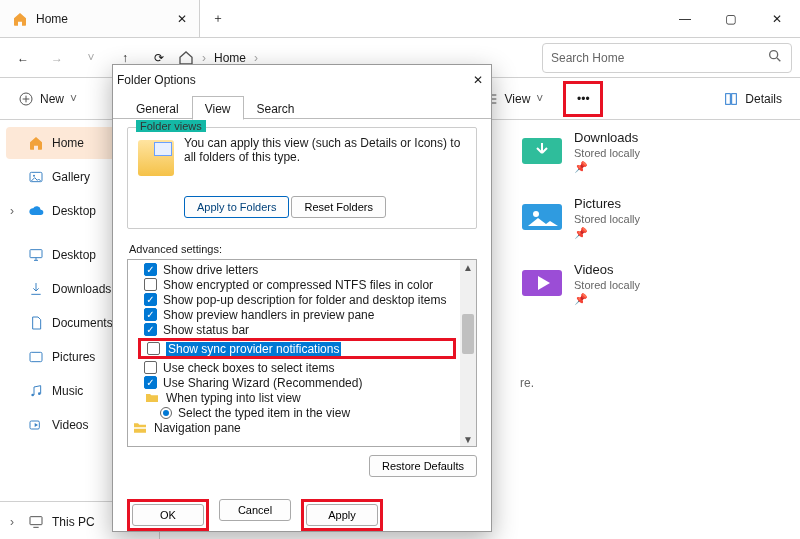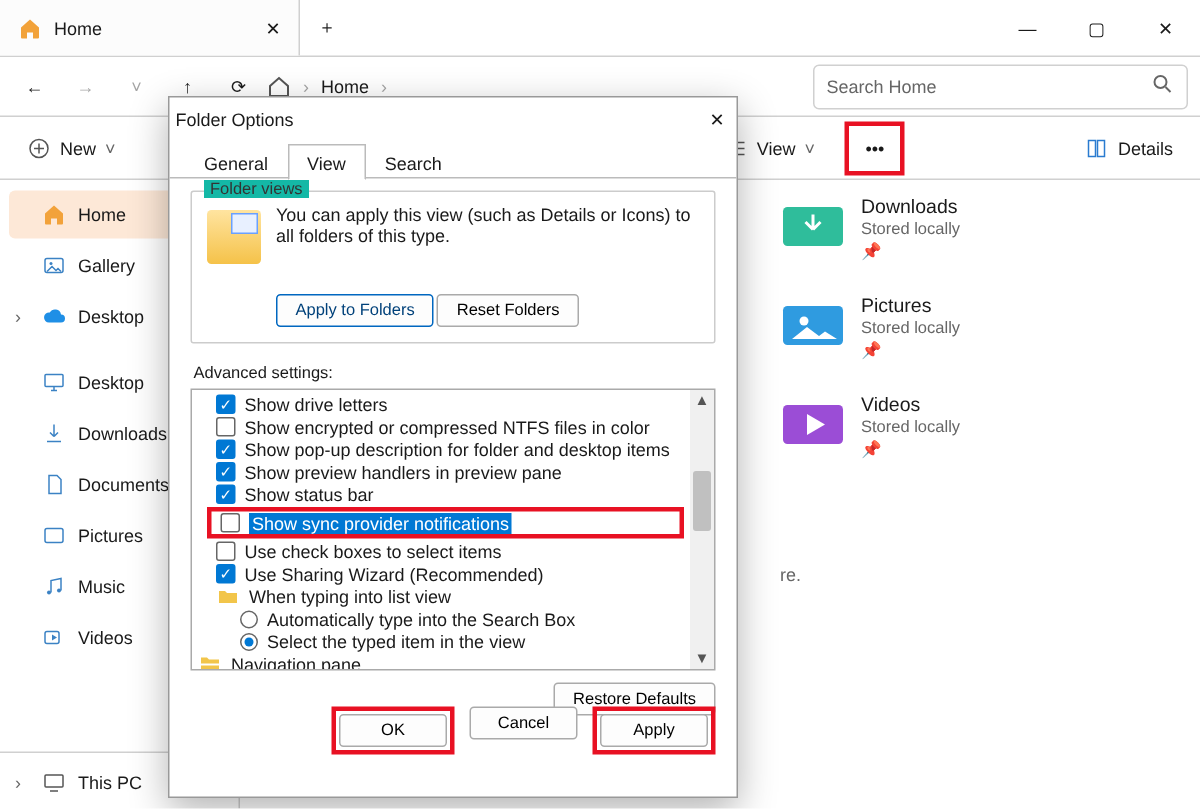--- a/index.html
+++ b/index.html
@@ -93,21 +93,21 @@
   .item-row.tree{ padding-left:4px;}
   .item-row .cb{ width:13px; height:13px; border:1px solid #666; border-radius:2px; display:inline-flex; align-items:center; justify-content:center; font-size:10px; color:#fff;}
   .item-row .cb.checked{ background:var(--accent-blue); border-color:var(--accent-blue);}
   .item-row .radio{ width:12px; height:12px; border:1px solid #666; border-radius:50%; display:inline-flex; align-items:center; justify-content:center;}
   .item-row .radio .dot{ width:6px; height:6px; border-radius:50%; background:var(--accent-blue);}
   .item-sel { background:var(--accent-blue); color:#fff;}
   .item-sel-box{ border:3px solid var(--highlight-red); margin:1px 4px 1px 10px; padding:0;}
   .item-sel-box .item-row{ padding-left:6px;}
   
   .restore-row { display:flex; justify-content:flex-end; margin-top:8px;}
-  .dlg-footer{ position:absolute; bottom:28px; left:0; right:0; display:flex; justify-content:flex-end; gap:10px; padding:0 14px;}
+  .dlg-footer{ position:absolute; bottom:0; left:0; right:0; display:flex; gap:10px; padding:0 14px;}
   .redwrap{ border:3px solid var(--highlight-red); padding:2px;}
   
   
   .ico{ width:16px; height:16px; display:inline-flex; align-items:center; justify-content:center;}
   .svg{ width:16px; height:16px;}
   .folder-ico{ width:44px; height:36px;}
   .txt-muted{ color:#666;}
 </style>
 </head>
 <body>
@@ -419,24 +419,20 @@
           </div>
         <div class="item-row">
           <span class="ico">
               <svg class="svg" viewBox="0 0 24 24">
                 <path fill="#f2c54a" d="M3 6h6l2 2h10v10H3z"></path>
               </svg>
             </span>
           <span>When typing into list view</span>
         </div>
         <div class="item-row sub">
-            <span class="radio"></span>
-            <span>Automatically type into the Search Box</span>
-          </div>
-        <div class="item-row sub">
             <span class="radio">
               <span class="dot"></span>
             </span>
             <span>Select the typed item in the view</span>
           </div>
         <div class="item-row tree">
           <span class="ico">
               <svg class="svg" viewBox="0 0 24 24">
                 <path fill="#f2c54a" d="M3 5h6l2 2h10v4H3zM3 13h18v6H3z"></path>
               </svg>

